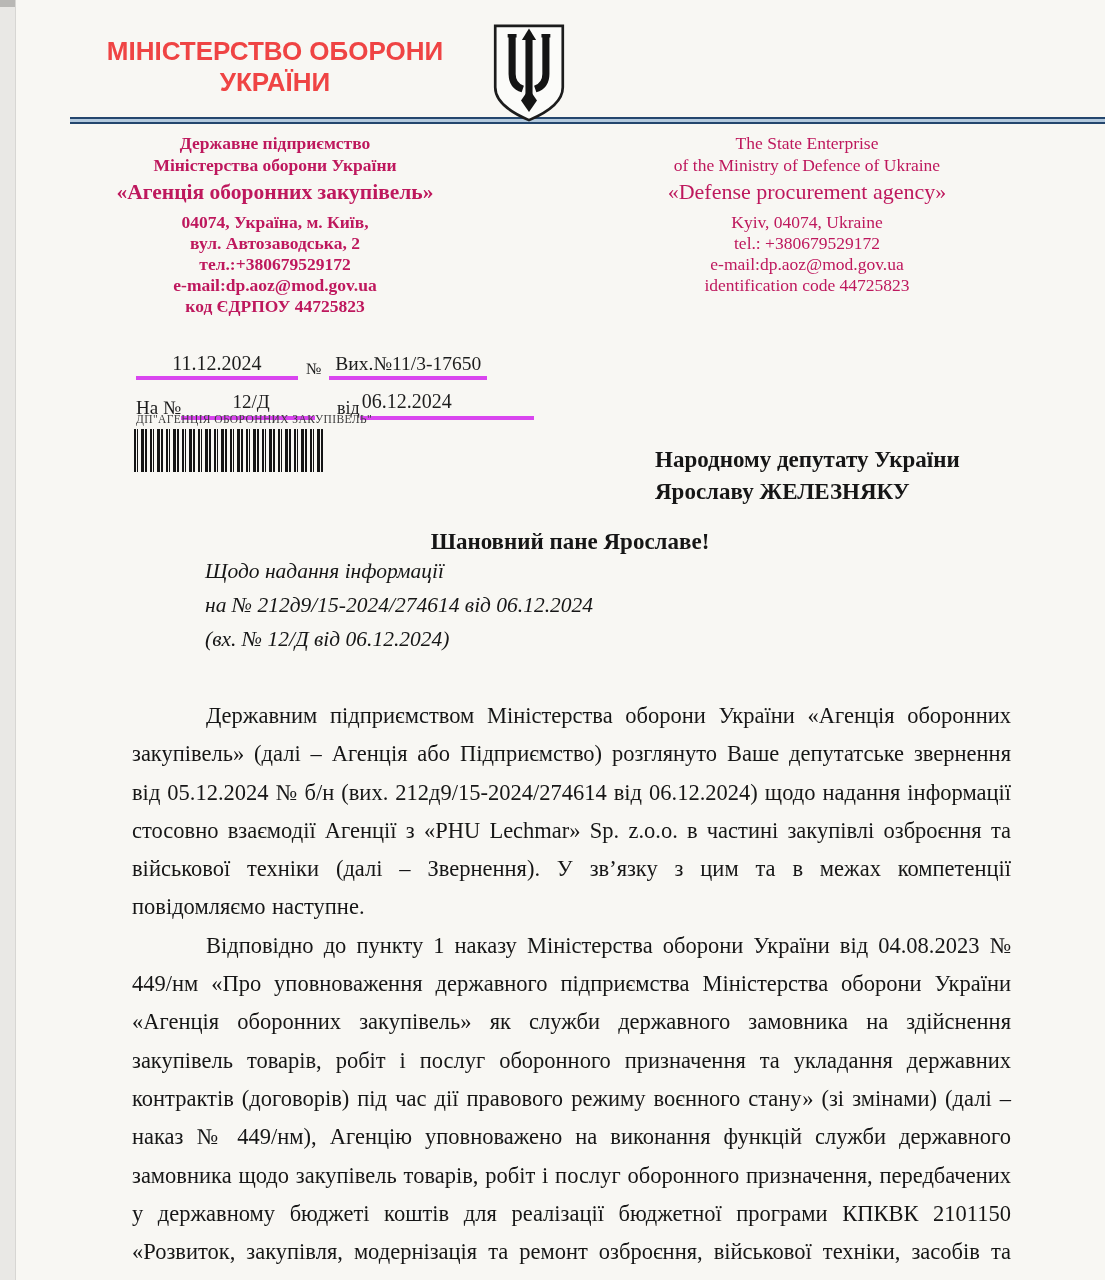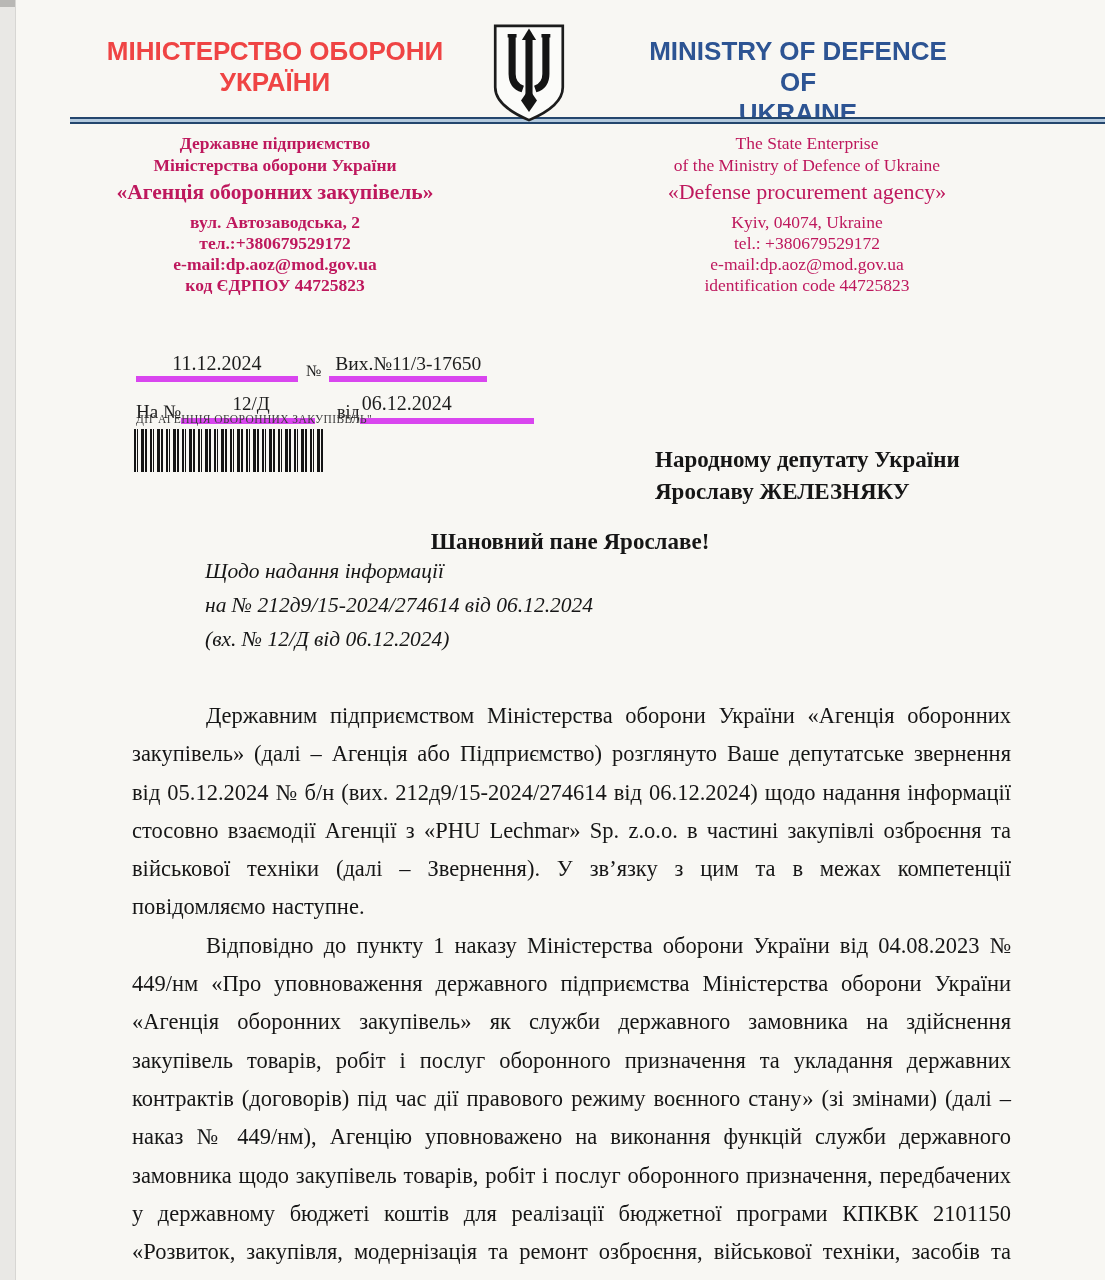--- a/index.html
+++ b/index.html
@@ -33,21 +33,21 @@
   .sender-uk{left:105px;font-weight:bold;}
   .sender-en{left:637px;font-weight:normal;}
   .sender .org{font-size:17.5px;line-height:22px;}
   .sender .agency{font-size:21.5px;line-height:26px;margin-top:3px;}
   .sender-en .agency{font-size:22px;}
   .sender .addr{font-size:17.5px;line-height:21px;margin-top:7px;}
 
   
   .ref{position:absolute;left:136px;top:352px;font-size:20px;color:#1c1c1c;}
   .ref-row{display:flex;align-items:flex-end;}
-  .uline{border-bottom:6px solid #d946ef;text-align:center;}
+  .uline{border-bottom:4px solid #d946ef;text-align:center;}
   .u-outdate{width:162px;padding-bottom:1px;}
   .u-outnum{width:158px;font-size:19.5px;padding-bottom:1px;}
   .no-sign{font-size:16px;margin:0 8px;padding-bottom:2px;}
   .ref-row2{margin-top:10px;}
   .in-label{font-size:19px;padding-bottom:1px;}
   .u-innum{width:128px;text-align:center;font-size:19px;padding-left:6px;padding-bottom:3px;}
   .from-label{font-size:18px;margin-left:22px;padding-bottom:1px;}
   .u-indate{width:172px;text-align:left;font-size:20px;padding-left:2px;padding-bottom:3px;}
 
   .barcode-caption{position:absolute;left:136px;top:413px;font-size:11.5px;
@@ -92,32 +92,29 @@
         <path d="M26,14 V57 Q26,70 38,74" stroke-width="8"></path>
         <path d="M64,14 V57 Q64,70 52,74" stroke-width="8"></path>
         <path d="M45,17 V84" stroke-width="8"></path>
         <path d="M21,14 H31 M59,14 H69" stroke-width="4"></path>
       </g>
       <path d="M45,6 L37,19 H53 Z" fill="#141414"></path>
       <path d="M45,74 L36,87 L45,100 L54,87 Z" fill="#141414"></path>
     </svg>
   </div>
 
-  <div class="title-en">
-    <div>MINISTRY OF DEFENCE OF</div>
-    <div>UKRAINE</div>
-  </div>
 
   <div class="header-rule"></div>
 
   <div class="sender sender-uk">
     <div class="org">Державне підприємство</div>
     <div class="org">Міністерства оборони України</div>
     <div class="agency">«Агенція оборонних закупівель»</div>
     <div class="addr">
+      <div>04074, Україна, м. Київ,</div>
       <div>вул. Автозаводська, 2</div>
       <div>тел.:+380679529172</div>
       <div>e-mail:dp.aoz@mod.gov.ua</div>
       <div>код ЄДРПОУ 44725823</div>
     </div>
   </div>
 
   <div class="sender sender-en">
     <div class="org">The State Enterprise</div>
     <div class="org">of the Ministry of Defence of Ukraine</div>

